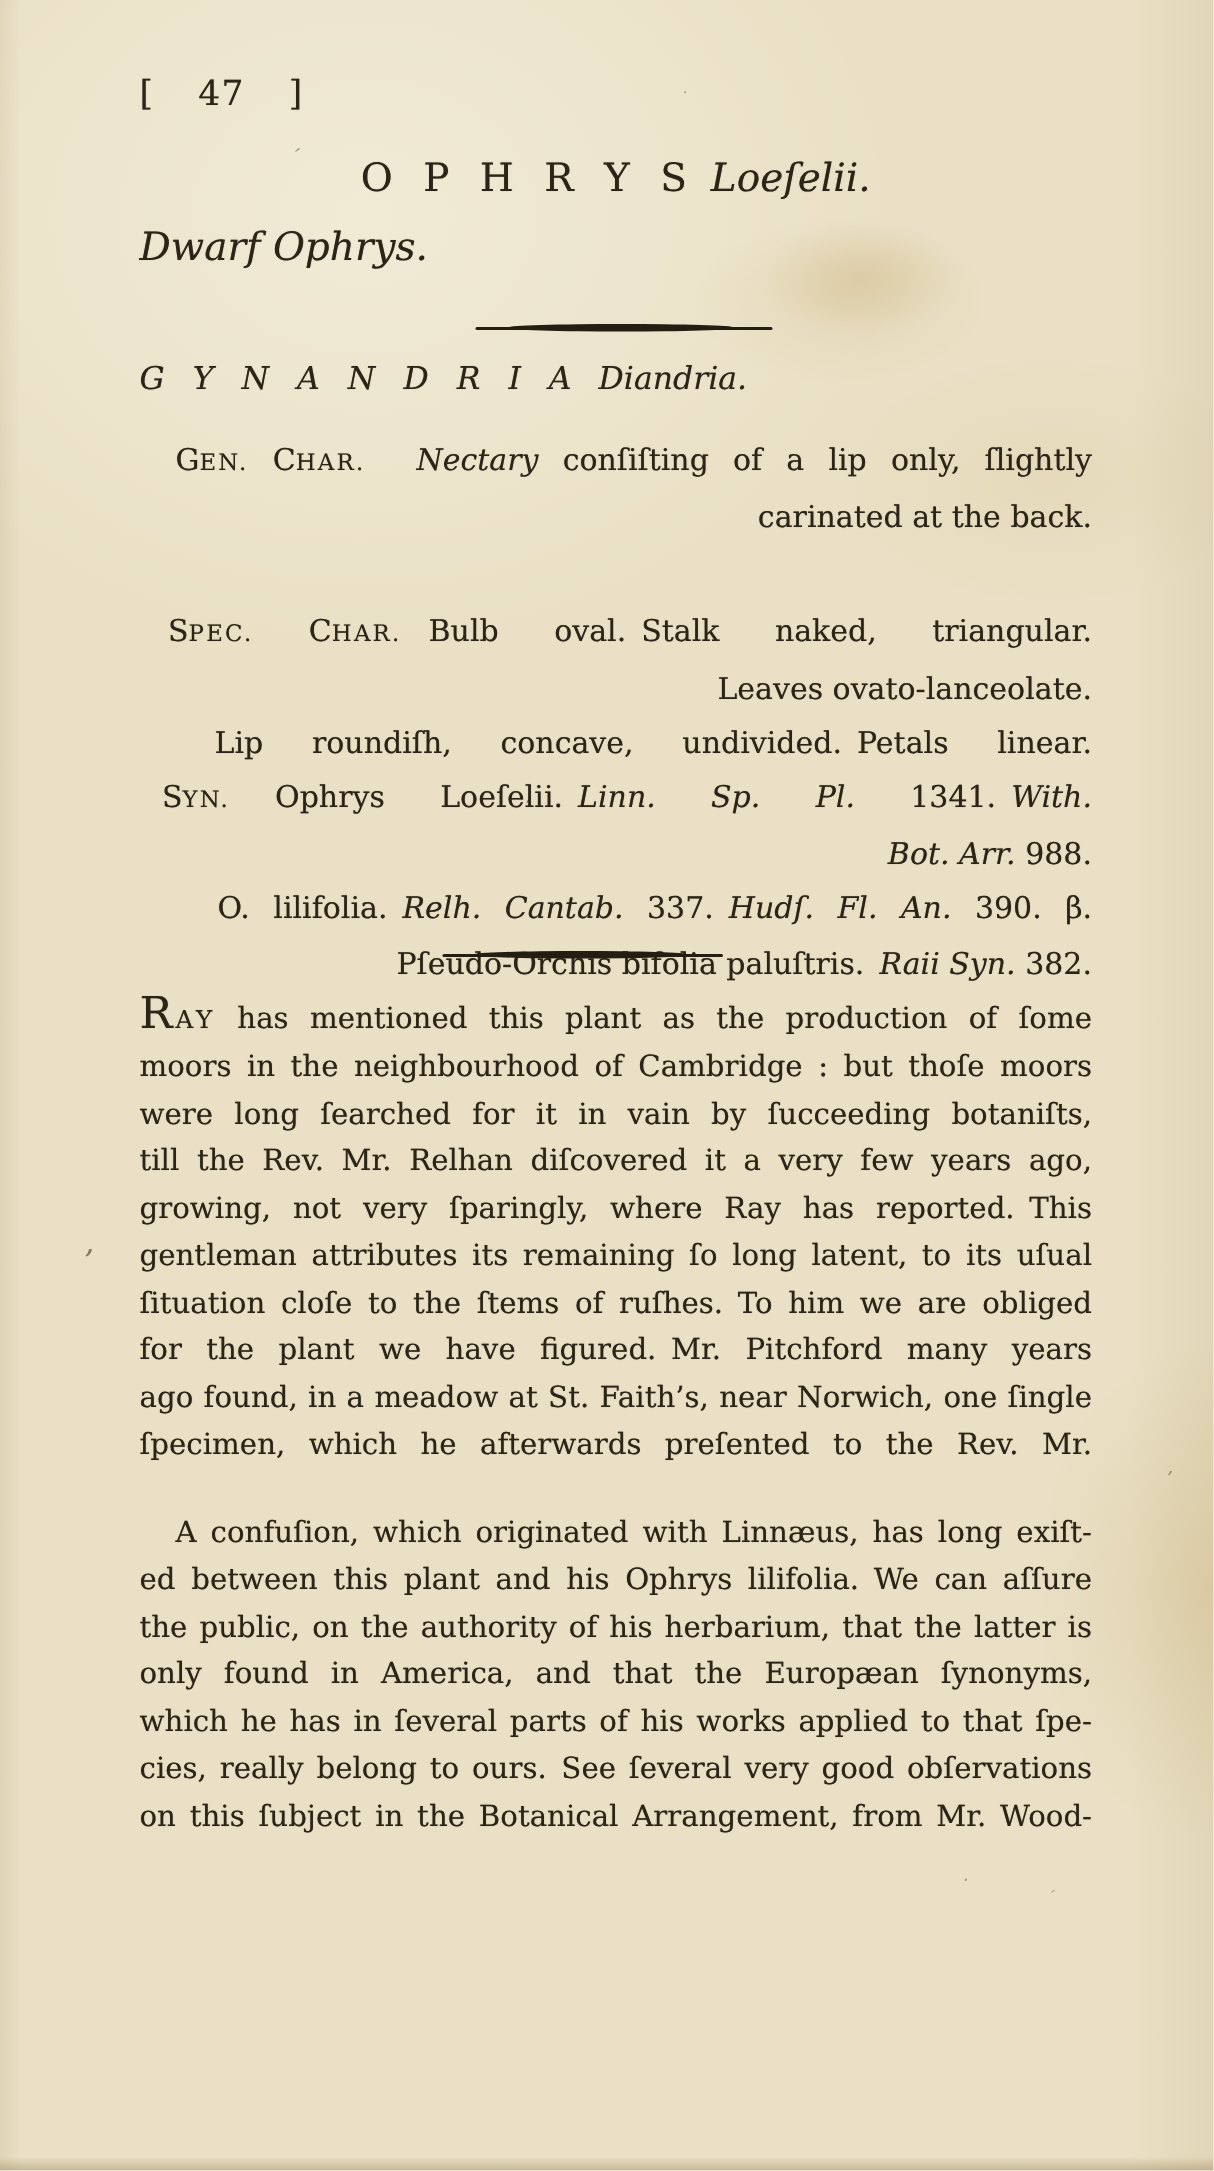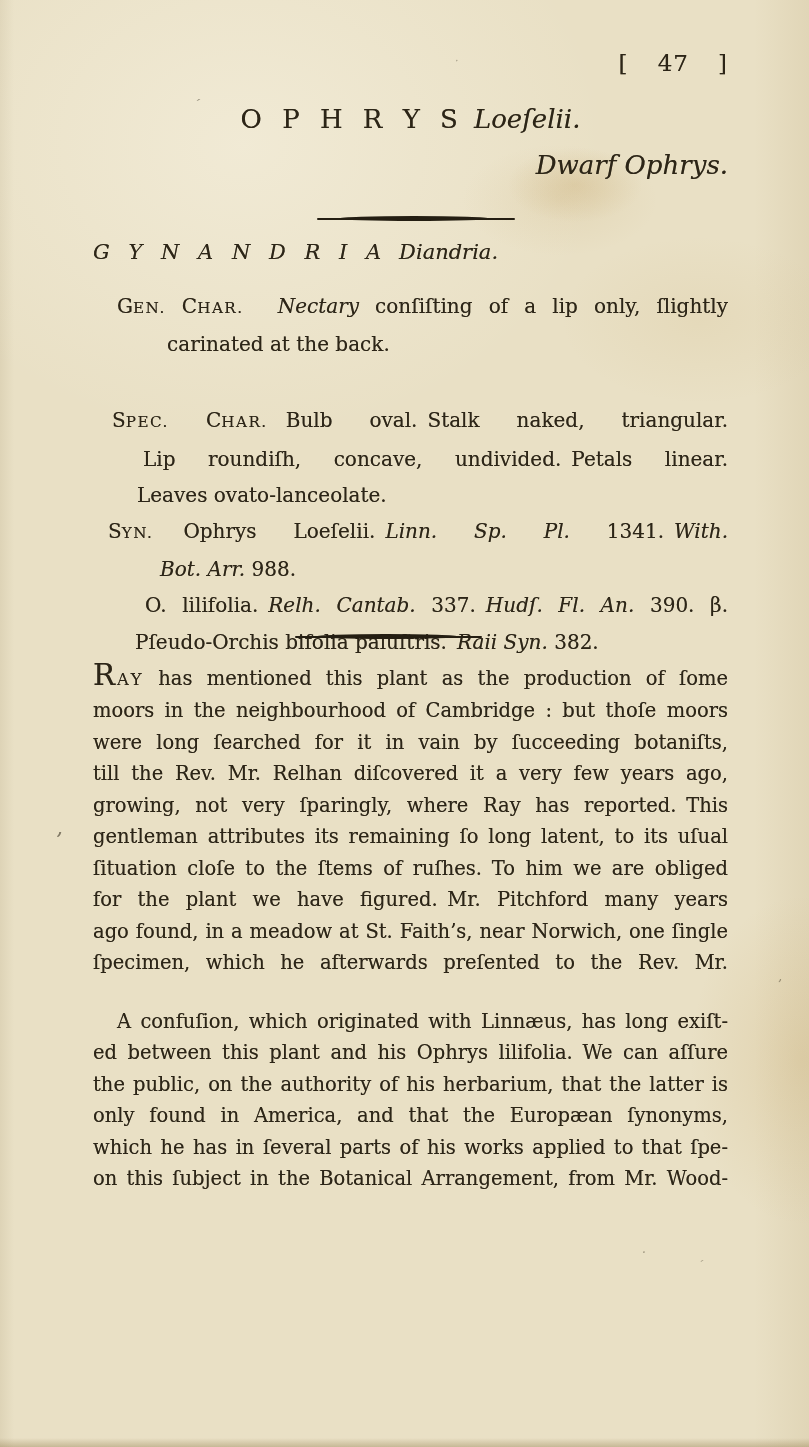--- a/index.html
+++ b/index.html
@@ -16,34 +16,34 @@
       radial-gradient(140px 80px at 560px 200px, rgba(176,134,58,.10), rgba(176,134,58,0) 70%),
       radial-gradient(150px 220px at 802px 1060px, rgba(186,146,70,.18), rgba(186,146,70,0) 75%),
       radial-gradient(200px 120px at 700px 320px, rgba(180,140,60,.08), rgba(180,140,60,0) 70%),
       radial-gradient(520px 420px at 30% 10%, rgba(250,246,232,.45), rgba(250,246,232,0) 70%),
       linear-gradient(to right, rgba(120,100,55,.10), rgba(120,100,55,0) 14px),
       linear-gradient(to top, rgba(125,100,50,.32), rgba(125,100,50,0) 9px),
       linear-gradient(to left, rgba(150,120,60,.10), rgba(150,120,60,0) 55px);
   }
   .col{position:absolute;left:93px;top:0;width:635px;height:100%;}
   .blk{position:absolute;left:0;right:0;}
-  .pagenum{top:50px;text-align:right;font-size:23px;letter-spacing:1px;}
+  .pagenum{top:50px;text-align:left;font-size:23px;letter-spacing:1px;}
   .title{top:104px;text-align:center;font-size:26px;}
   .genus{letter-spacing:6px;}
   .species{margin-left:10px;font-style:italic;}
-  .subtitle{top:150px;text-align:right;font-size:26px;}
+  .subtitle{top:150px;text-align:left;font-size:26px;}
   .classline{top:240px;font-size:21px;}
   .cls{letter-spacing:6px;}
   .ord{margin-left:12px;}
   .it{font-style:italic;}
   .chars{top:288px;font-size:20px;line-height:36.2px;}
   .body{font-size:19.5px;line-height:31.45px;}
   #para1{top:660px;}
   #para2{top:1006px;}
-  .line{text-align:left;}
+  .line{text-align:right;}
   .just{text-align:justify;text-align-last:justify;}
   .gap{display:inline-block;}
   .sb{font-size:1em;}
   .ss{font-size:0.76em;letter-spacing:1.5px;}
   .ib{font-size:1.5em;letter-spacing:2px;}
   .is{font-size:0.84em;letter-spacing:2.5px;}
   .page, .page *{text-shadow:0 0 .5px rgba(44,37,23,.55);}
   .rule{position:absolute;height:6px;}
   .rule::before{
     content:"";position:absolute;left:0;right:0;top:2.2px;height:1.5px;
@@ -78,22 +78,22 @@
     <div class="rule" id="rule1"></div>
 
     <div class="blk classline">
       <span class="cls it">G Y N A N D R I A</span><span class="ord it">Diandria.</span>
     </div>
 
     <div class="blk chars" id="chars">
         <div class="line just" style="padding-left: 24px;"><span class="sb">G</span><span class="ss">EN.</span><span> </span><span class="sb">C</span><span class="ss">HAR.</span><span class="gap" style="width: 34px;"></span><span class="it">Nectary</span><span> conſiſting of a lip only, ſlightly</span></div>
         <div class="line" style="padding-left: 74px;"><span>carinated at the back.</span></div>
         <div class="line just" style="padding-left: 19px; margin-top: 40px;"><span class="sb">S</span><span class="ss">PEC.</span><span> </span><span class="sb">C</span><span class="ss">HAR.</span><span class="gap" style="width: 18px;"></span><span>Bulb oval. Stalk naked, triangular.</span></div>
+        <div class="line" style="padding-left: 44px;"><span>Leaves ovato-lanceolate.</span></div>
         <div class="line just" style="padding-left: 50px;"><span>Lip roundiſh, concave, undivided. Petals linear.</span></div>
-        <div class="line" style="padding-left: 44px;"><span>Leaves ovato-lanceolate.</span></div>
         <div class="line just" style="padding-left: 15px;"><span class="sb">S</span><span class="ss">YN.</span><span class="gap" style="width: 30px;"></span><span>Ophrys Loeſelii. </span><span class="it">Linn. Sp. Pl.</span><span> 1341. </span><span class="it">With.</span></div>
         <div class="line" style="padding-left: 67px;"><span class="it">Bot. Arr.</span><span> 988.</span></div>
         <div class="line just" style="padding-left: 52px;"><span>O. lilifolia. </span><span class="it">Relh. Cantab.</span><span> 337. </span><span class="it">Hudſ. Fl. An.</span><span> 390. β.</span></div>
         <div class="line" style="padding-left: 42px;"><span>Pſeudo-Orchis bifolia paluſtris. </span><span class="it">Raii Syn.</span><span> 382.</span></div>
       </div>
 
     <div class="rule" id="rule2"></div>
 
     <div class="blk body" id="para1">
         <div class="line just"><span class="ib">R</span><span class="is">AY</span><span> has mentioned this plant as the production of ſome</span></div>
@@ -107,20 +107,21 @@
         <div class="line just"><span>ago found, in a meadow at St. Faith’s, near Norwich, one ſingle</span></div>
         <div class="line just"><span>ſpecimen, which he afterwards preſented to the Rev. Mr.</span></div>
       </div>
 
     <div class="blk body" id="para2">
         <div class="line just" style="padding-left: 24px;"><span>A confuſion, which originated with Linnæus, has long exiſt-</span></div>
         <div class="line just"><span>ed between this plant and his Ophrys lilifolia. We can aſſure</span></div>
         <div class="line just"><span>the public, on the authority of his herbarium, that the latter is</span></div>
         <div class="line just"><span>only found in America, and that the Europæan ſynonyms,</span></div>
         <div class="line just"><span>which he has in ſeveral parts of his works applied to that ſpe-</span></div>
+        <div class="line just"><span>cies, really belong to ours. See ſeveral very good obſervations</span></div>
         <div class="line just"><span>on this ſubject in the Botanical Arrangement, from Mr. Wood-</span></div>
       </div>
 
   </div>
   <div id="marks">
       <span class="mark" style="left: 56px; top: 828px; font-size: 20px; opacity: 0.55;">’</span>
       <span class="mark" style="left: 196px; top: 84px; font-size: 15px; opacity: 0.4;">ˏ</span>
       <span class="mark" style="left: 350px; top: 530px; font-size: 12px; opacity: 0.5;">‘</span>
       <span class="mark" style="left: 778px; top: 978px; font-size: 12px; opacity: 0.4;">’</span>
       <span class="mark" style="left: 642px; top: 1246px; font-size: 12px; opacity: 0.35;">·</span>

